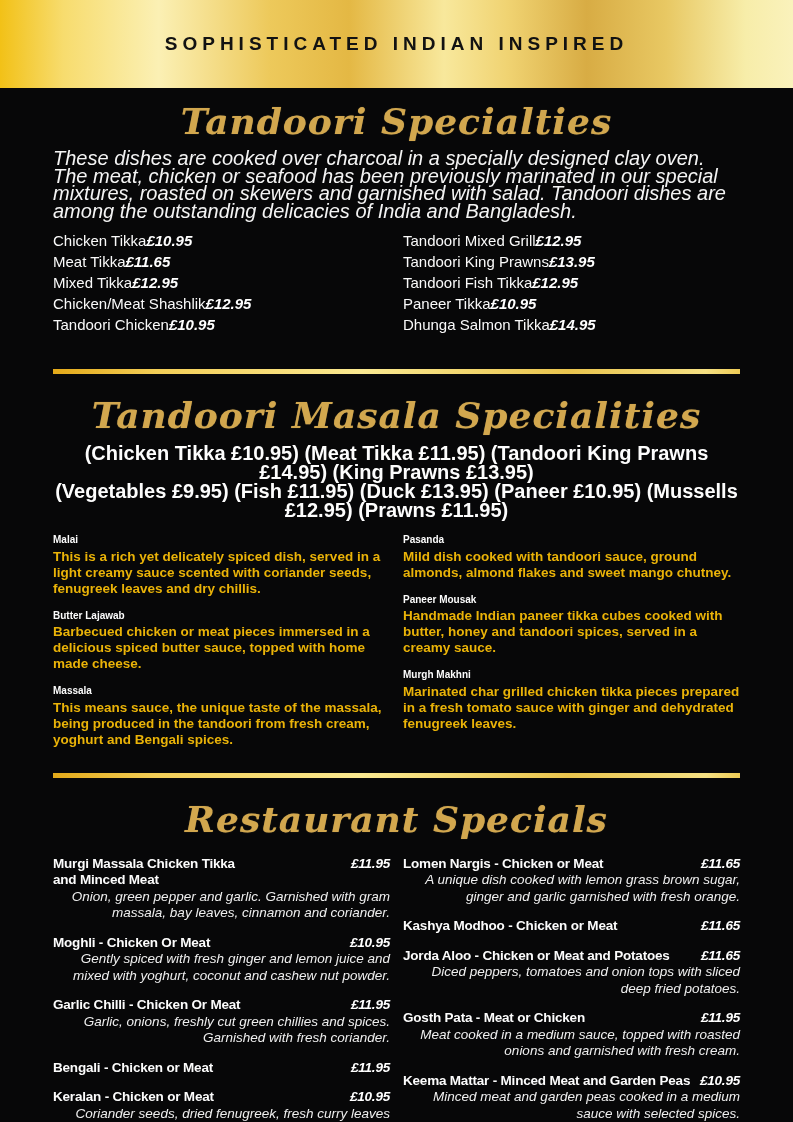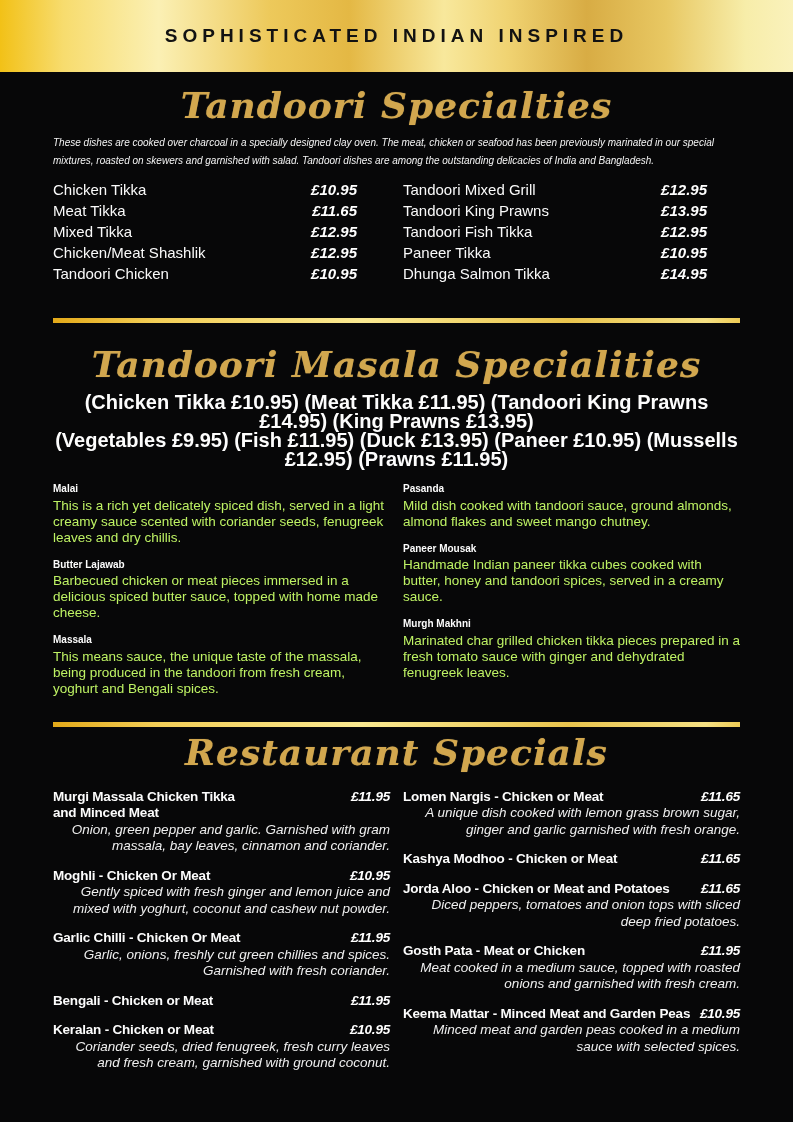--- a/index.html
+++ b/index.html
@@ -7,21 +7,21 @@
   body {
     height:1122px;
     background:#070708;
     font-family:"Liberation Sans", sans-serif;
     color:#F2F2F2;
     overflow:hidden;
     position:relative;
   }
   
   .banner {
-    height:72px;
+    height:88px;
     width:100%;
     background:linear-gradient(90deg,#F2C117 0%, #F7DC6E 8%, #FBF0B4 20%, #EDC95B 34%,
       #E4B844 44%, #F8E89C 56%, #F0D372 64%, #D8AC44 74%, #E8C863 84%, #F7EDA9 94%, #FAF2BC 100%);
     display:flex; flex-direction:column; justify-content:center; align-items:center;
     gap:3px;
   }
   .banner-title {
     color:#121212; font-weight:bold; font-size:19px; letter-spacing:5px;
   }
   .banner-subtitle {
@@ -41,34 +41,34 @@
   .gold-rule {
     height:5px;
     margin:0 53px;
     background:linear-gradient(90deg,#E3A919 0%, #F3CE57 15%, #FAE991 45%, #E9C44E 75%, #F5E083 95%, #EECB55 100%);
   }
   
   .sec1-heading { margin-top:12px; }
   .intro {
     margin-top:8px;
     font-style:italic;
-    font-size:10px;
+    font-size:20px;
     line-height:17.5px;
     color:#F4F4F4;
   }
   .price-grid {
     margin-top:12px;
     display:grid;
     grid-template-columns:304px 304px;
     column-gap:46px;
   }
   .price-col { display:flex; flex-direction:column; }
   .price-row {
-    display:flex; justify-content:space-between; align-items:baseline;
-    height:21px; font-size:15px;gap:32px;
+    display:flex; align-items:baseline;
+    height:21px; font-size:15px;
   }
   .price-row .p-name { color:#FAFAFA; }
   .price-row .p-price { font-weight:bold; font-style:italic; color:#FFFFFF; }
   .rule-1 { margin-top:32px; }
   
   .sec2-heading { margin-top:20px; }
   .bold-lines {
     margin-top:8px;
     text-align:center;
     font-weight:bold;
@@ -77,24 +77,24 @@
     color:#FDFDFD;
   }
   .desc-grid {
     margin-top:12px;
     display:grid;
     grid-template-columns:337px 337px;
     column-gap:13px;
   }
   .desc-block { margin-bottom:11px; }
   .desc-block .d-name { font-weight:bold; font-size:10px; line-height:16.5px; color:#FCFCFC; }
-  .desc-block .d-text { font-size:13.5px; line-height:16px; color:#bef264; }
+  .desc-block .d-text { font-size:13.5px; line-height:16px; color:#eab308;font-weight:bold; }
   .rule-2 { margin-top:14px; }
   
-  .sec3-heading { margin-top:4px; }
+  .sec3-heading { margin-top:20px; }
   .specials-grid {
     margin-top:16px;
     display:grid;
     grid-template-columns:337px 337px;
     column-gap:13px;
   }
   .special-item { margin-bottom:13px; }
   .item-head {
     display:flex; gap:6px; align-items:flex-start;
     font-weight:bold; font-size:13.5px; line-height:16.5px; letter-spacing:-0.2px;

